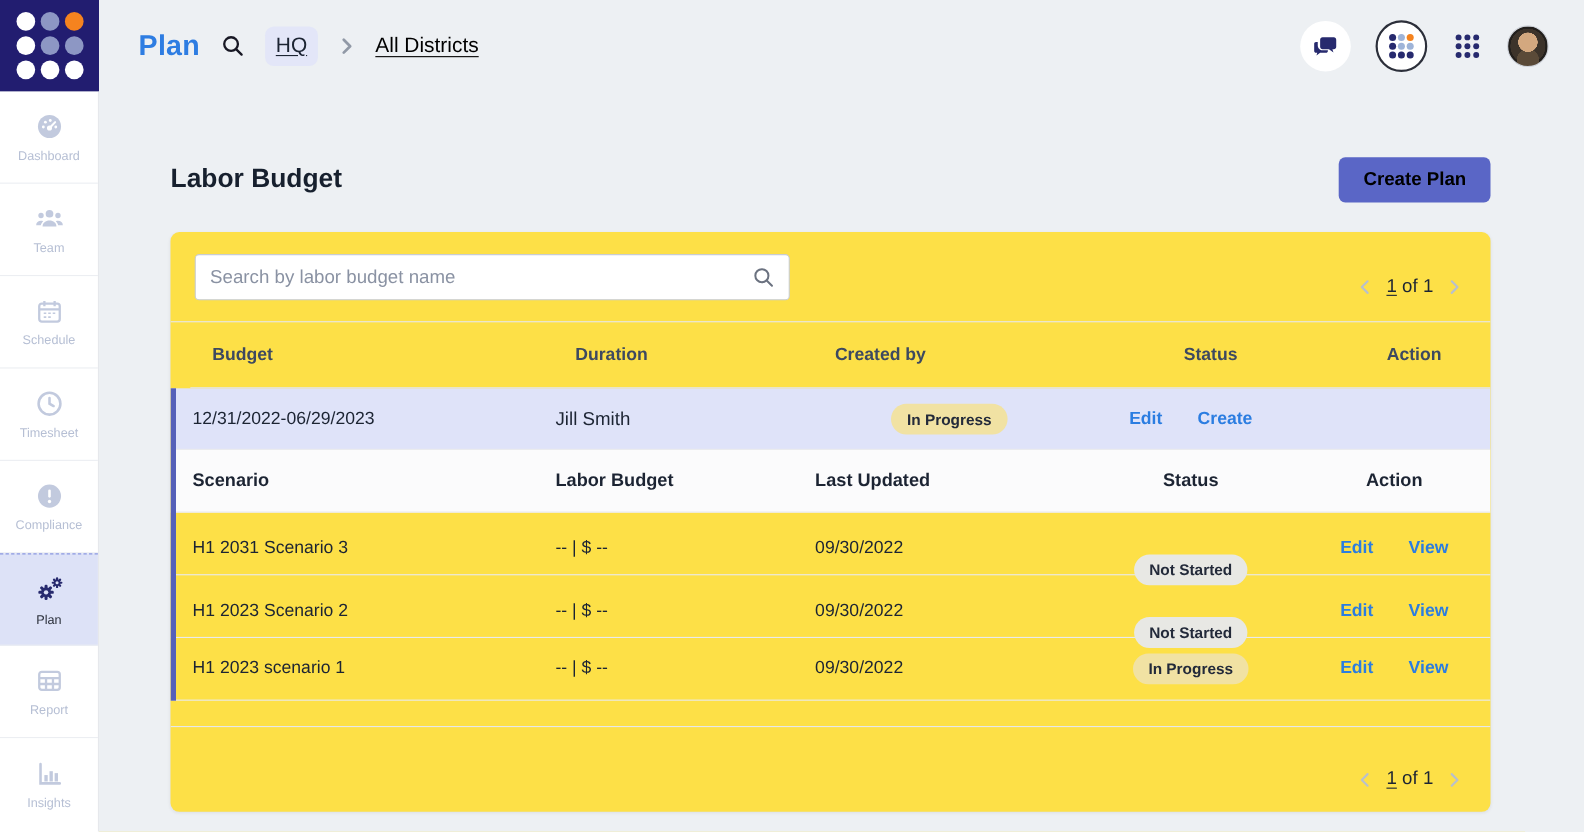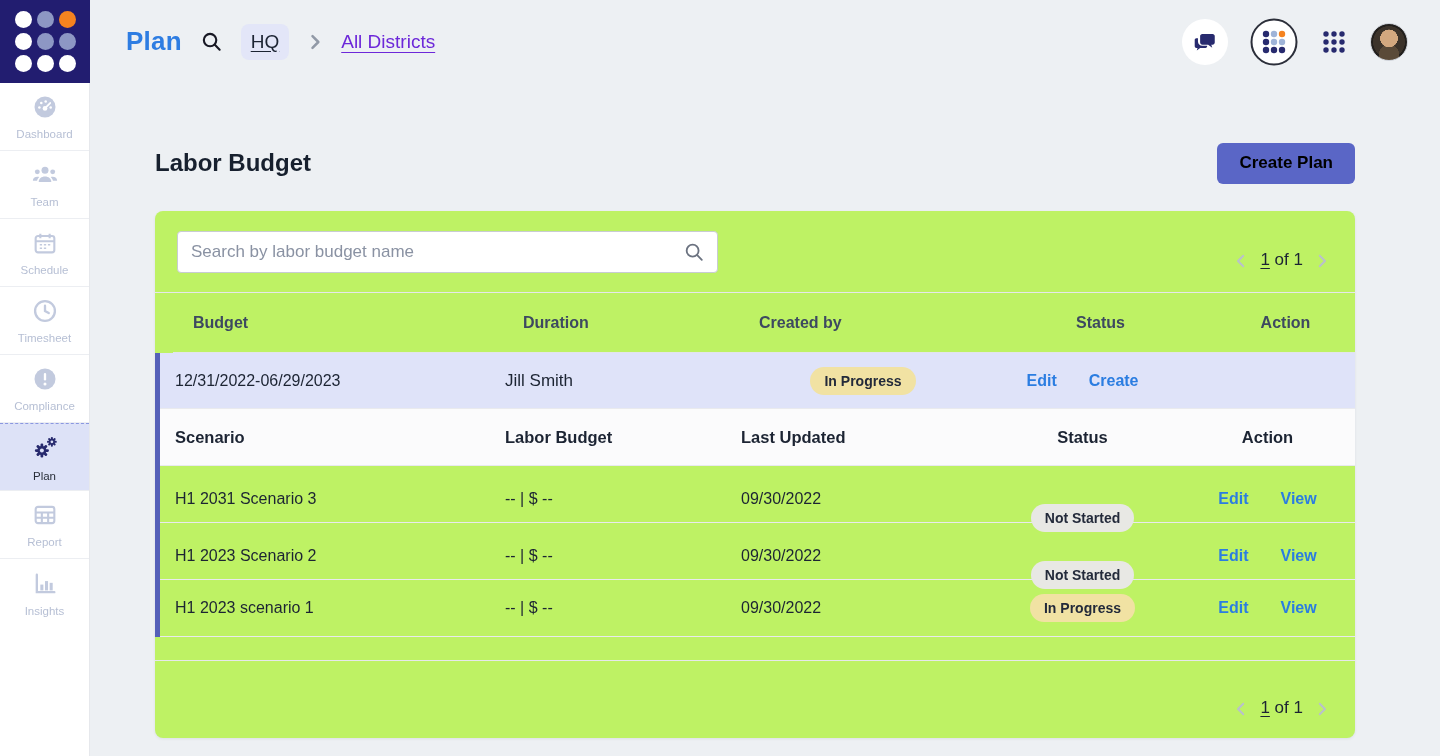--- a/index.html
+++ b/index.html
@@ -12,47 +12,47 @@
   .logo-grid { display:grid; grid-template-columns:repeat(3,17px); grid-template-rows:repeat(3,17px); gap:5px; }
   .logo-grid i { border-radius:50%; display:block; }
   .dot-white { background:#ffffff; } .dot-slate { background:#8d97c4; } .dot-orange { background:#f5831f; }
 
   .topbar-left { display:flex; align-items:center; margin-left:36px; gap:18px; }
   .app-title { font-size:26px; font-weight:700; color:#2e7de2; letter-spacing:.2px; }
   .tb-search { display:flex; align-items:center; cursor:pointer; }
   .hq-chip { background:#e3e6f8; border-radius:8px; padding:7px 10px; font-size:19px; font-weight:500; color:#1c2433; cursor:pointer; }
   .hq-chip span { text-decoration:underline; text-underline-offset:3px; }
   .crumb-chev { display:flex; align-items:center; margin:0 -2px; }
-  .crumb-link { font-size:19px; font-weight:500; color:#6d28d9; text-decoration:underline; text-underline-offset:4px; cursor:pointer; }
+  .crumb-link { font-size:19px; font-weight:500; color:#000000; text-decoration:underline; text-underline-offset:4px; cursor:pointer; }
 
   .topbar-right { margin-left:auto; display:flex; align-items:center; gap:22px; margin-right:32px; }
   .chat-circle { width:46px; height:46px; border-radius:50%; background:#ffffff; display:flex; align-items:center; justify-content:center; cursor:pointer; }
   .brand-circle { width:48px; height:48px; cursor:pointer; display:flex; }
   .apps-grid { display:flex; cursor:pointer; }
   .avatar { width:38px; height:38px; border-radius:50%; cursor:pointer; border:1px solid #cfd3da;
     background:
       radial-gradient(circle at 50% 40%, #d3a87f 0 31%, rgba(0,0,0,0) 32%),
       radial-gradient(circle at 50% 85%, #5a4a38 0 28%, rgba(0,0,0,0) 29%),
       radial-gradient(circle at 50% 50%, #3c332a 0 62%, #221f1c 63%);
   }
 
   
   .sidebar { position:fixed; top:83px; left:0; width:90px; bottom:0; background:#ffffff; border-right:1px solid #e6e8ec; z-index:9; }
-  .side-item { height:68px; display:flex; flex-direction:column; align-items:center; justify-content:center; gap:7px; border-bottom:1px solid #eceef2; color:#c2cade; cursor:pointer; }
+  .side-item { height:84px; display:flex; flex-direction:column; align-items:center; justify-content:center; gap:7px; border-bottom:1px solid #eceef2; color:#c2cade; cursor:pointer; }
   .side-item .lbl { font-size:11.5px; color:#b6bfd4; }
   .side-item.active { background:#dde2f7; color:#272a6e; border-top:1px dashed #8a97e0; }
   .side-item.active .lbl { color:#2a2f3a; font-weight:500; }
 
   
   .main { position:absolute; top:83px; left:90px; width:1350px; height:673px; background:#edf0f3; }
   .page-head { display:flex; align-items:center; justify-content:space-between; margin:58px 85px 0 65px; height:44px; }
   .page-title { font-size:24px; font-weight:700; color:#17202e; }
   .btn-primary { background:#5a66c6; color:#000000; border:none; border-radius:6px; height:41px; padding:0 22px; font-size:17px; font-weight:700; font-family:"Liberation Sans",sans-serif; cursor:pointer; }
 
-  .card { margin:26px 85px 0 65px; width:1200px; height:527px; background:#bef264; border-radius:8px; box-shadow:0 1px 3px rgba(20,30,60,.07); display:flex; flex-direction:column; overflow:hidden; }
+  .card { margin:26px 85px 0 65px; width:1200px; height:527px; background:#fde047; border-radius:8px; box-shadow:0 1px 3px rgba(20,30,60,.07); display:flex; flex-direction:column; overflow:hidden; }
 
   .card-toolbar { height:82px; display:flex; align-items:center; justify-content:space-between; padding:0 24px 0 22px; border-bottom:1px solid #e6e8eb; }
   .search-wrap { position:relative; width:541px; }
   .search-input { width:100%; height:42px; border:1px solid #c8ccd2; border-radius:4px; padding:0 44px 0 13px; font-size:17px; font-family:"Liberation Sans",sans-serif; color:#1c2433; background:#fff; }
   .search-input::placeholder { color:#8a92a3; }
   .search-wrap .mag { position:absolute; right:13px; top:10px; }
 
   .pagination { display:flex; align-items:flex-end; gap:10px; font-size:17px; color:#1c2433;margin-top:17px; }
   .pg-chev { display:flex; cursor:pointer; }
   .pg-current { text-decoration:underline; text-underline-offset:3px; cursor:pointer; }

